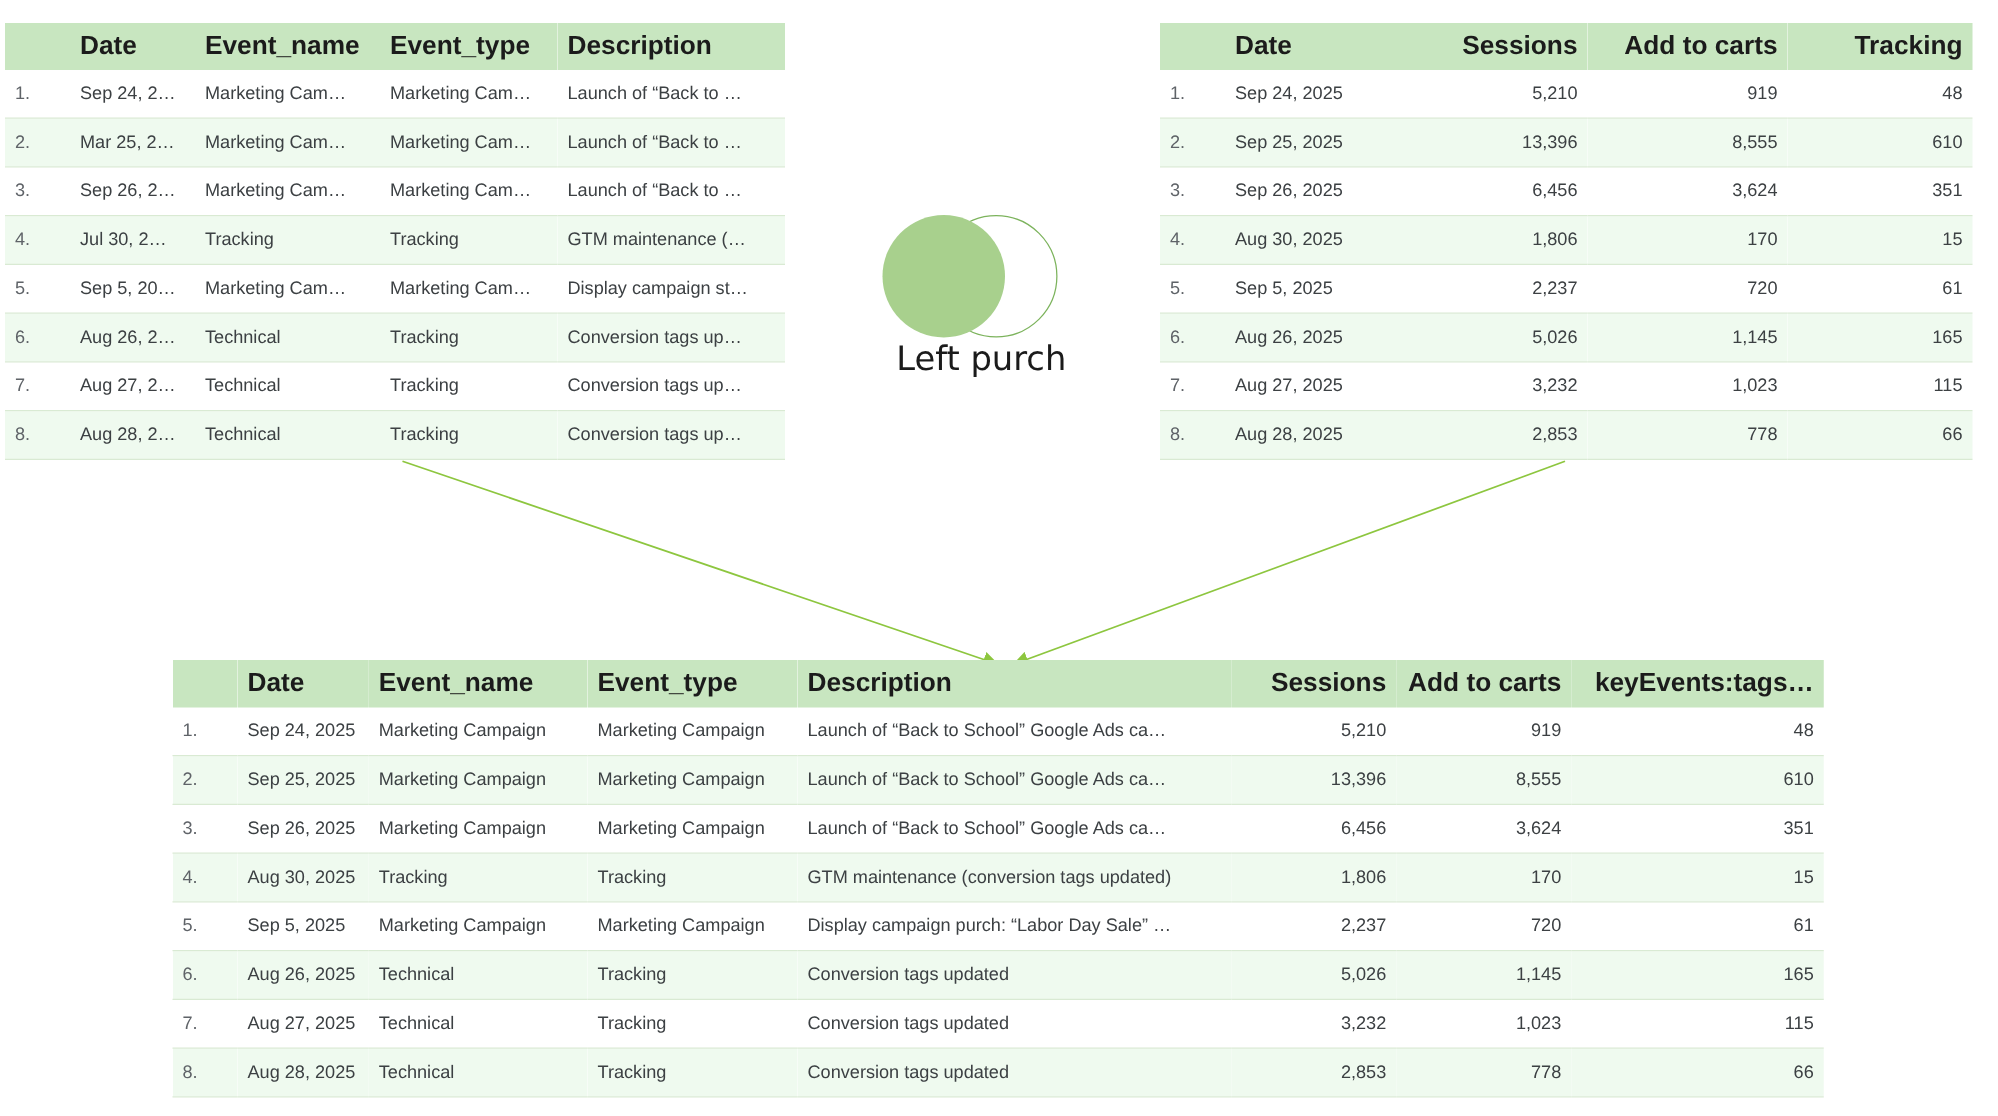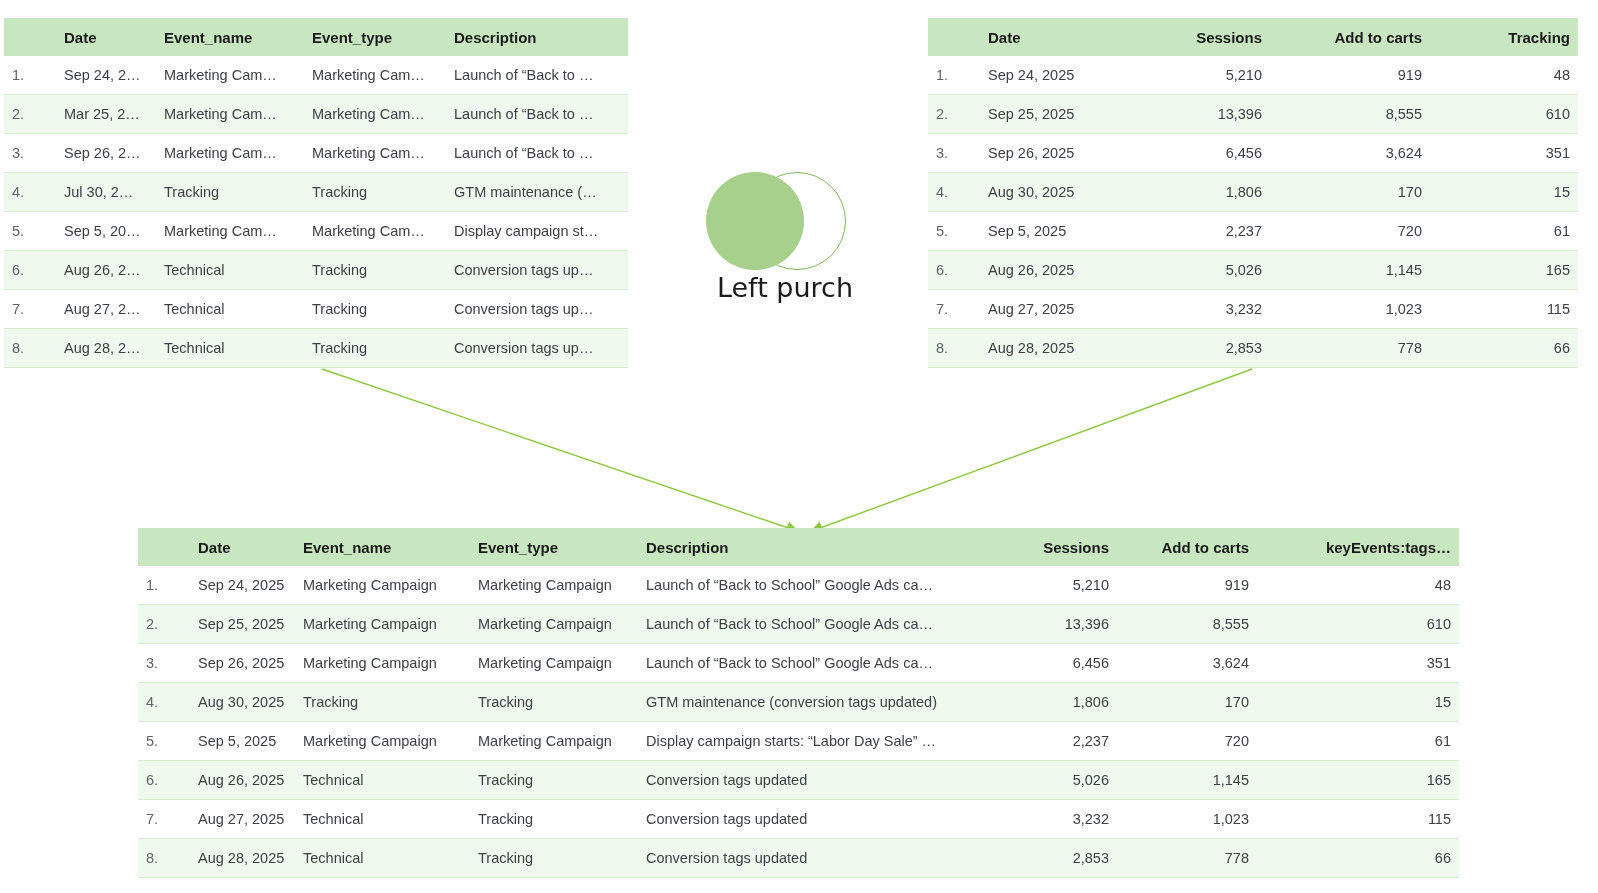--- a/index.html
+++ b/index.html
@@ -21,21 +21,21 @@
     position: absolute;
     border-collapse: collapse;
     table-layout: fixed;
     font-size: 14.5px;
     color: #3c4043;
   }
   .gtable th {
     background: #c8e6c0;
     font-weight: bold;
     color: #1b1b1b;
-    font-size: 15px;
+    font-size: 21px;
     padding: 0 8px;
     height: 38px;
     vertical-align: middle;
     white-space: nowrap;
     overflow: hidden;
   }
   .gtable td {
     padding: 0 8px;
     height: 38px;
     vertical-align: middle;
@@ -333,21 +333,21 @@
         <td class="lft">GTM maintenance (conversion tags updated)</td>
         <td class="rgt">1,806</td>
         <td class="rgt">170</td>
         <td class="rgt">15</td>
       </tr>
     <tr>
         <td class="idx">5.</td>
         <td class="lft">Sep 5, 2025</td>
         <td class="lft">Marketing Campaign</td>
         <td class="lft">Marketing Campaign</td>
-        <td class="lft">Display campaign starts: “Labor Day Sale” …</td>
+        <td class="lft">Display campaign purch: “Labor Day Sale” …</td>
         <td class="rgt">2,237</td>
         <td class="rgt">720</td>
         <td class="rgt">61</td>
       </tr>
     <tr>
         <td class="idx">6.</td>
         <td class="lft">Aug 26, 2025</td>
         <td class="lft">Technical</td>
         <td class="lft">Tracking</td>
         <td class="lft">Conversion tags updated</td>

